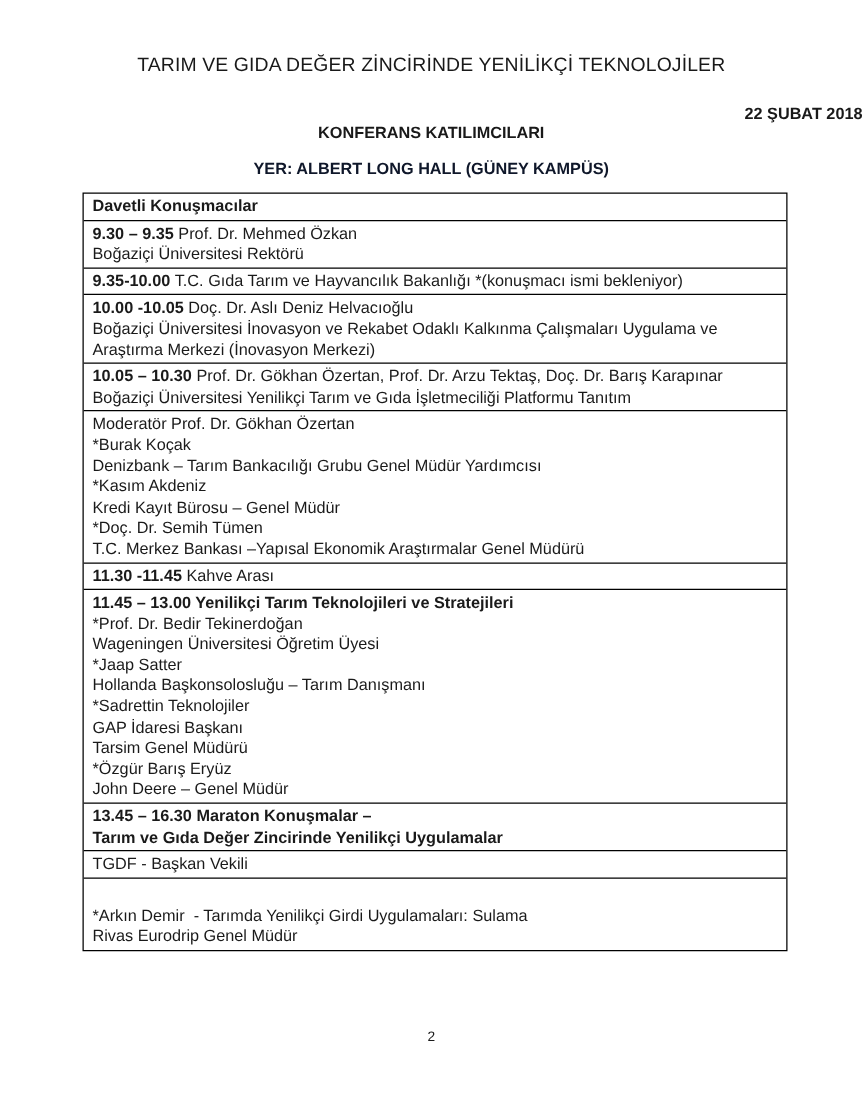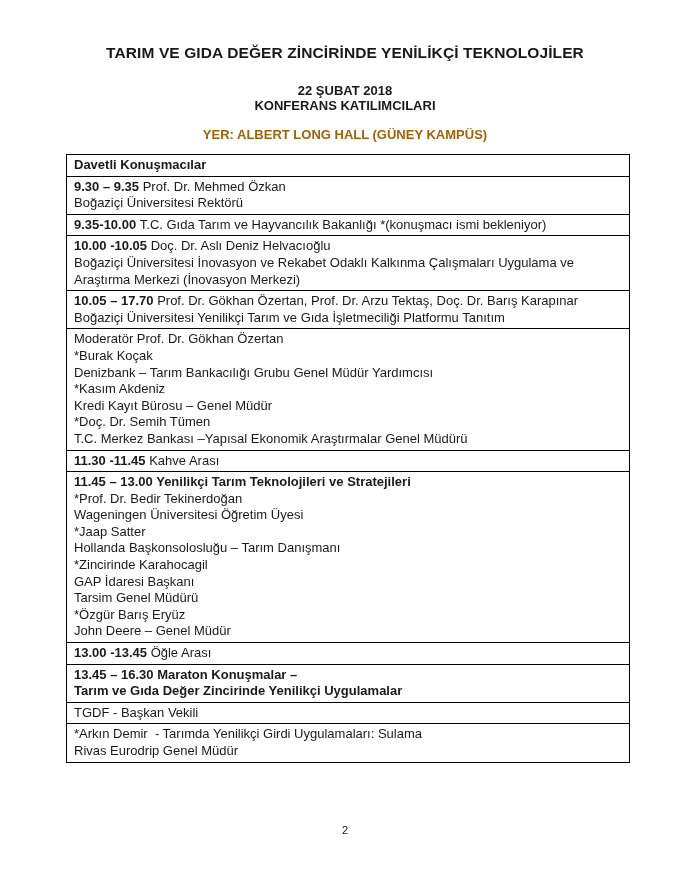--- a/index.html
+++ b/index.html
@@ -12,55 +12,56 @@
     height: 874px;
     font-family: "Liberation Sans", sans-serif;
     color: #1a1a1a;
     position: relative;
     overflow: hidden;
   }
   .doc-title {
     margin: 44px 20px 0;
     text-align: center;
     font-size: 15.5px;
-    font-weight: bold;
+    font-weight: normal;
     letter-spacing: 0.1px;
     color: #191919;
   }
   .doc-date {
     margin-top: 21px;
-    text-align: center;
+    text-align: right;
     font-size: 13px;
     font-weight: bold;
     color: #191919;
   }
   .doc-participants {
     text-align: center;
     font-size: 13px;
     font-weight: bold;
     color: #191919;
   }
   .doc-venue {
     margin-top: 14px;
     text-align: center;
     font-size: 13px;
     font-weight: bold;
-    color: #a16207;
+    color: #0f172a;
   }
   .schedule {
     margin: 12px 0 0 66px;
     width: 562px;
     border: 1.5px solid #000000;
   }
   .row {
     border-bottom: 1px solid #000000;
     padding: 2px 6px 2px 7px;
   }
   .row:last-child {
     border-bottom: none;
+    margin-top: 20px;
   }
   .ln {
     font-size: 13px;
     line-height: 16.6px;
     white-space: pre-wrap;
     color: #1a1a1a;
   }
   .b {
     font-weight: bold;
   }
@@ -91,49 +92,46 @@
       <div class="ln"><span>Boğaziçi Üniversitesi Rektörü</span></div>
     </div>
     <div class="row">
       <div class="ln"><span class="b">9.35-10.00 </span><span>T.C. Gıda Tarım ve Hayvancılık Bakanlığı *(konuşmacı ismi bekleniyor)</span></div>
     </div>
     <div class="row">
       <div class="ln"><span class="b">10.00 -10.05 </span><span>Doç. Dr. Aslı Deniz Helvacıoğlu</span></div>
       <div class="ln"><span>Boğaziçi Üniversitesi İnovasyon ve Rekabet Odaklı Kalkınma Çalışmaları Uygulama ve Araştırma Merkezi (İnovasyon Merkezi)</span></div>
     </div>
     <div class="row">
-      <div class="ln"><span class="b">10.05 – 17.70 </span><span>Prof. Dr. Gökhan Özertan, Prof. Dr. Arzu Tektaş, Doç. Dr. Barış Karapınar</span></div>
+      <div class="ln"><span class="b">10.05 – 10.30 </span><span>Prof. Dr. Gökhan Özertan, Prof. Dr. Arzu Tektaş, Doç. Dr. Barış Karapınar</span></div>
       <div class="ln"><span>Boğaziçi Üniversitesi Yenilikçi Tarım ve Gıda İşletmeciliği Platformu Tanıtım</span></div>
     </div>
     <div class="row">
       <div class="ln"><span>Moderatör Prof. Dr. Gökhan Özertan</span></div>
       <div class="ln"><span>*Burak Koçak</span></div>
       <div class="ln"><span>Denizbank – Tarım Bankacılığı Grubu Genel Müdür Yardımcısı</span></div>
       <div class="ln"><span>*Kasım Akdeniz</span></div>
       <div class="ln"><span>Kredi Kayıt Bürosu – Genel Müdür</span></div>
       <div class="ln"><span>*Doç. Dr. Semih Tümen</span></div>
       <div class="ln"><span>T.C. Merkez Bankası –Yapısal Ekonomik Araştırmalar Genel Müdürü</span></div>
     </div>
     <div class="row">
       <div class="ln"><span class="b">11.30 -11.45 </span><span>Kahve Arası</span></div>
     </div>
     <div class="row">
       <div class="ln"><span class="b">11.45 – 13.00 Yenilikçi Tarım Teknolojileri ve Stratejileri</span></div>
       <div class="ln"><span>*Prof. Dr. Bedir Tekinerdoğan</span></div>
       <div class="ln"><span>Wageningen Üniversitesi Öğretim Üyesi</span></div>
       <div class="ln"><span>*Jaap Satter</span></div>
       <div class="ln"><span>Hollanda Başkonsolosluğu – Tarım Danışmanı</span></div>
-      <div class="ln"><span>*Zincirinde Karahocagil</span></div>
+      <div class="ln"><span>*Sadrettin Teknolojiler</span></div>
       <div class="ln"><span>GAP İdaresi Başkanı</span></div>
       <div class="ln"><span>Tarsim Genel Müdürü</span></div>
       <div class="ln"><span>*Özgür Barış Eryüz</span></div>
       <div class="ln"><span>John Deere – Genel Müdür</span></div>
-    </div>
-    <div class="row">
-      <div class="ln"><span class="b">13.00 -13.45 </span><span>Öğle Arası</span></div>
     </div>
     <div class="row">
       <div class="ln"><span class="b">13.45 – 16.30 Maraton Konuşmalar –</span></div>
       <div class="ln"><span class="b">Tarım ve Gıda Değer Zincirinde Yenilikçi Uygulamalar</span></div>
     </div>
     <div class="row">
       <div class="ln"><span>TGDF - Başkan Vekili</span></div>
     </div>
     <div class="row">
       <div class="ln"><span>*Arkın Demir  - Tarımda Yenilikçi Girdi Uygulamaları: Sulama</span></div>

